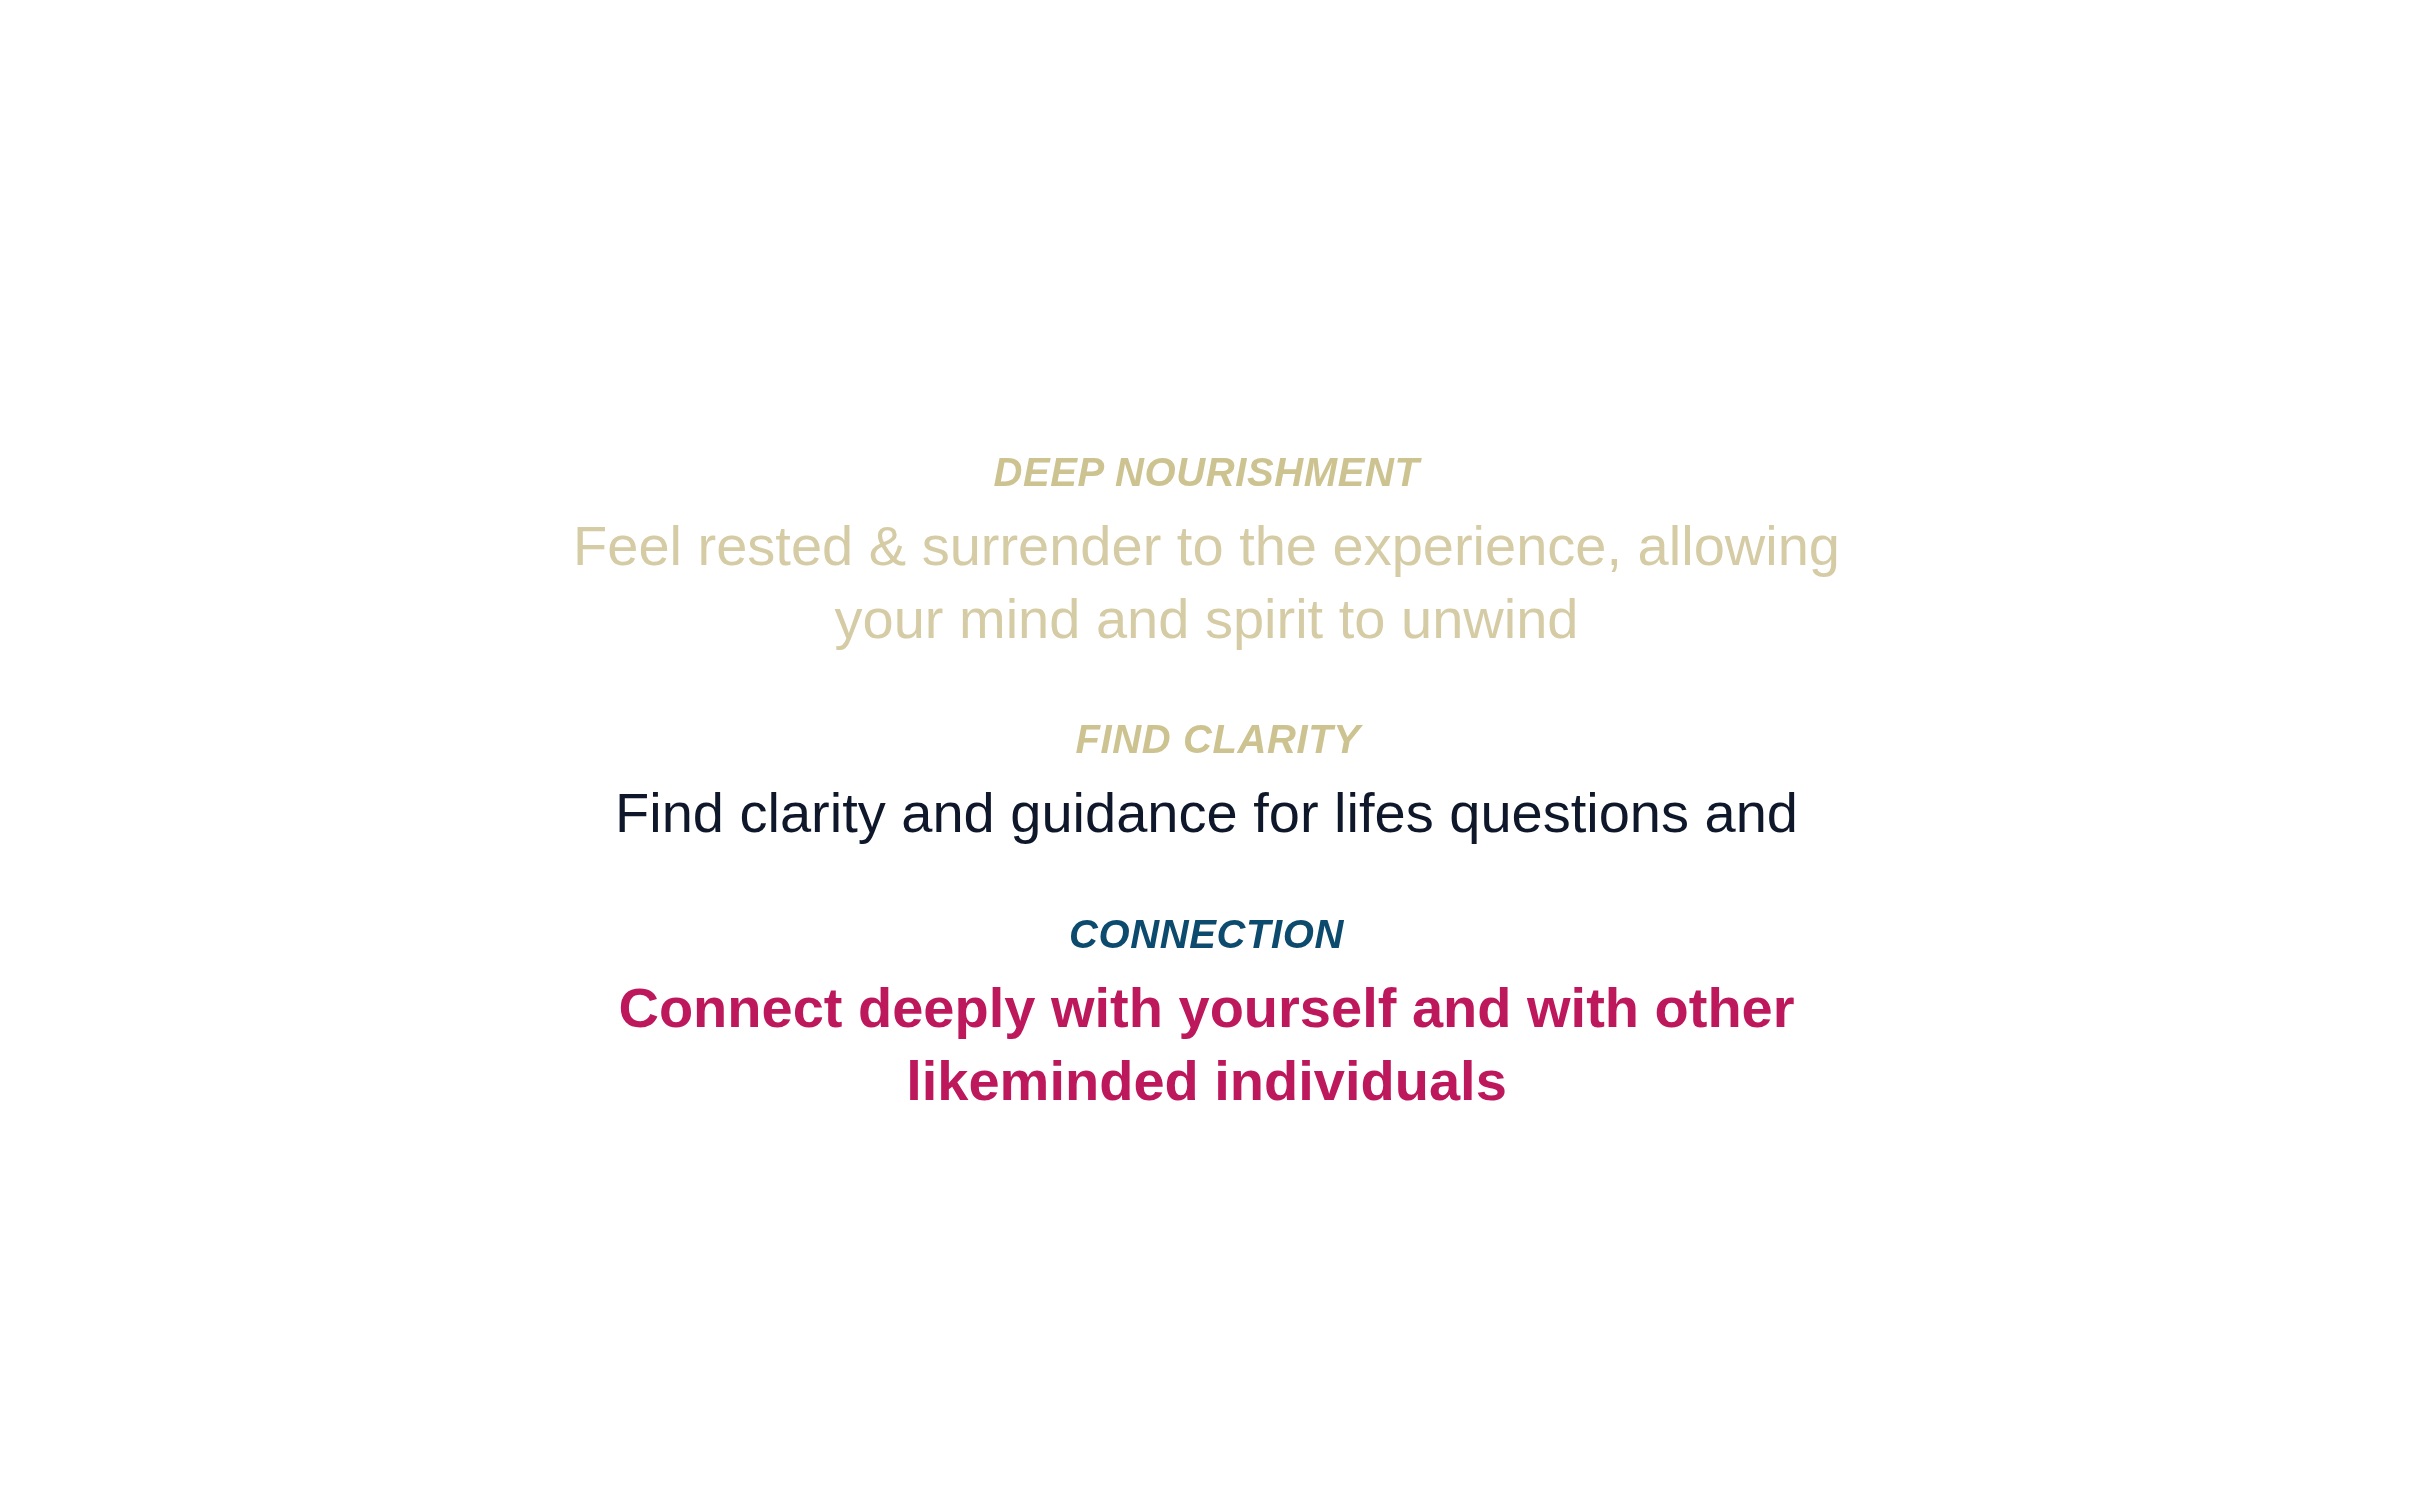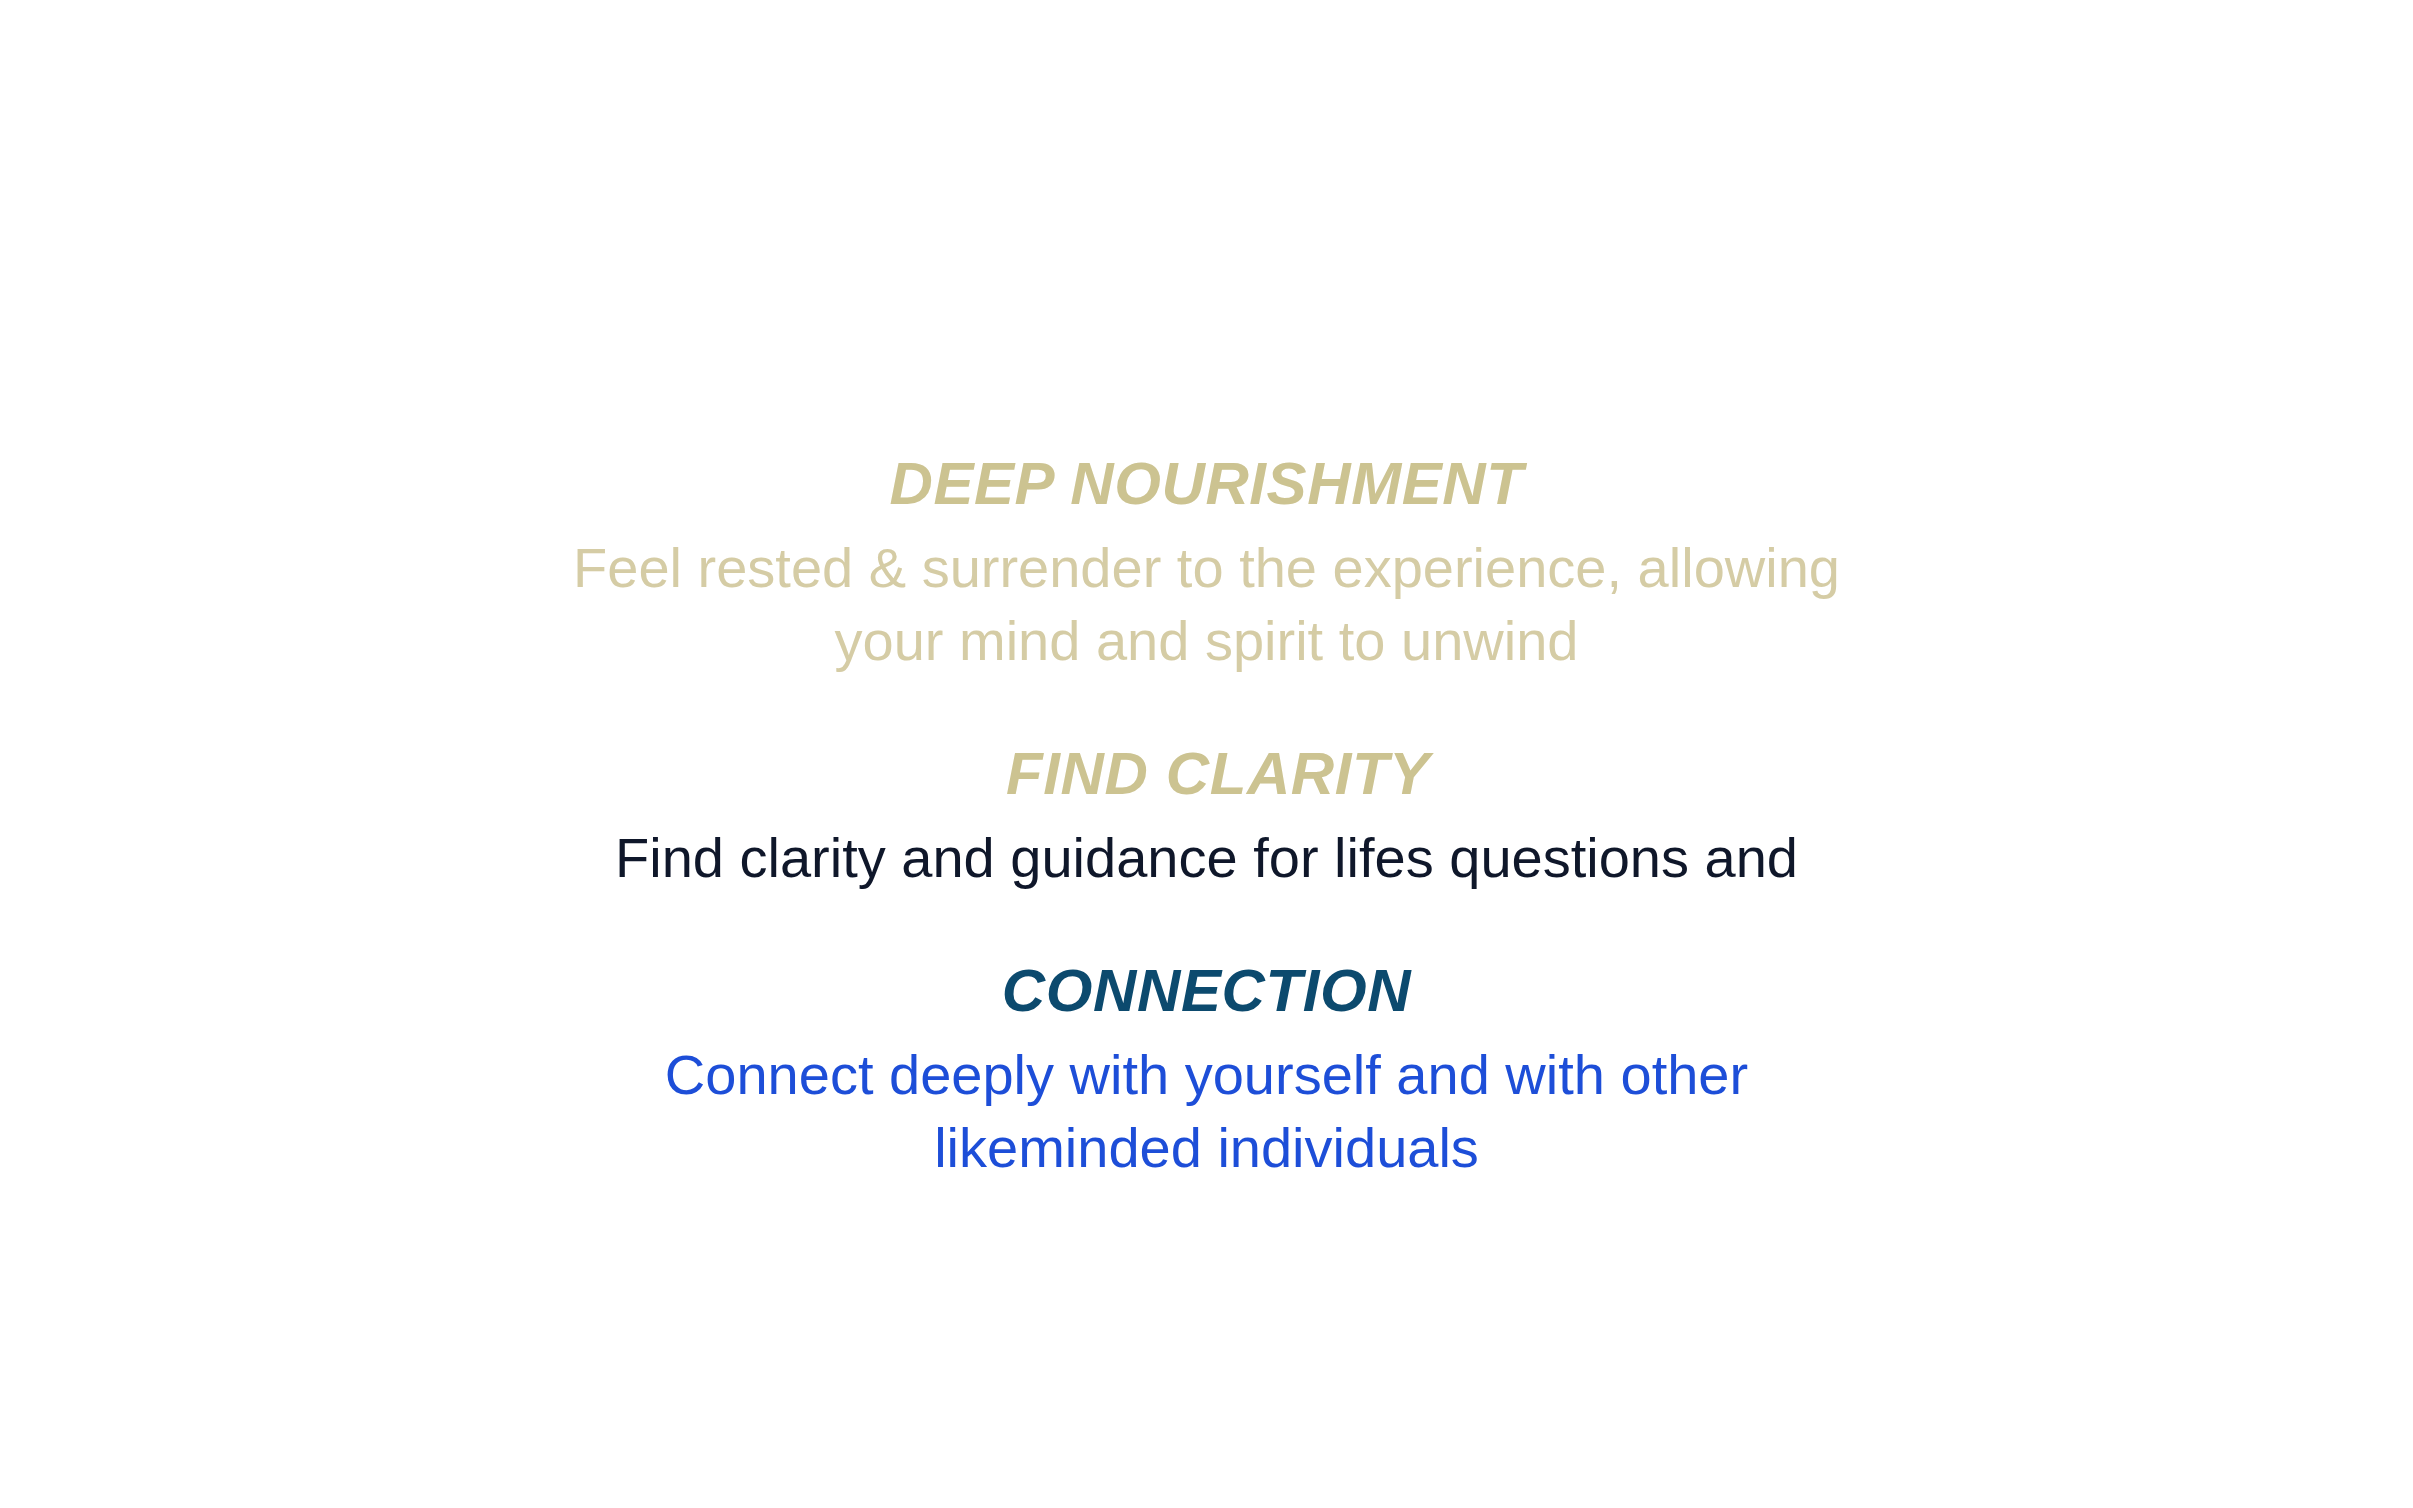--- a/index.html
+++ b/index.html
@@ -69,21 +69,21 @@
     width: 100%;
     text-align: center;
     margin-bottom: 47px;
   }
   .block:last-child { margin-bottom: 0; }
 
   .block-heading {
     font-family: "Liberation Sans", "DejaVu Sans", sans-serif;
     font-style: italic;
     font-weight: 700;
-    font-size: 60px;
+    font-size: 40px;
     line-height: 1.12;
     letter-spacing: 0.6px;
     color: #ccc391;
     margin: 0 0 11px 0;
   }
 
   .block-body {
     font-family: "Liberation Sans", "DejaVu Sans", sans-serif;
     font-style: normal;
     font-weight: 400;
@@ -117,21 +117,21 @@
 
     <div class="block">
       <div class="block-heading" style="color: rgb(204, 195, 145); margin-left: 23px;">FIND CLARITY</div>
       <div class="block-body" style="color: #0f172a;">
         <span class="line">Find clarity and guidance for lifes questions and</span>
       </div>
     </div>
 
     <div class="block">
       <div class="block-heading" style="color: #0c4a6e;">CONNECTION</div>
-      <div class="block-body" style="color: #1d4ed8;">
+      <div class="block-body" style="color: #be185d; font-weight: bold;">
         <span class="line">Connect deeply with yourself and with other</span>
         <span class="line">likeminded individuals</span>
       </div>
     </div>
 
   </div>
 </div>
 
 
 </body></html>

